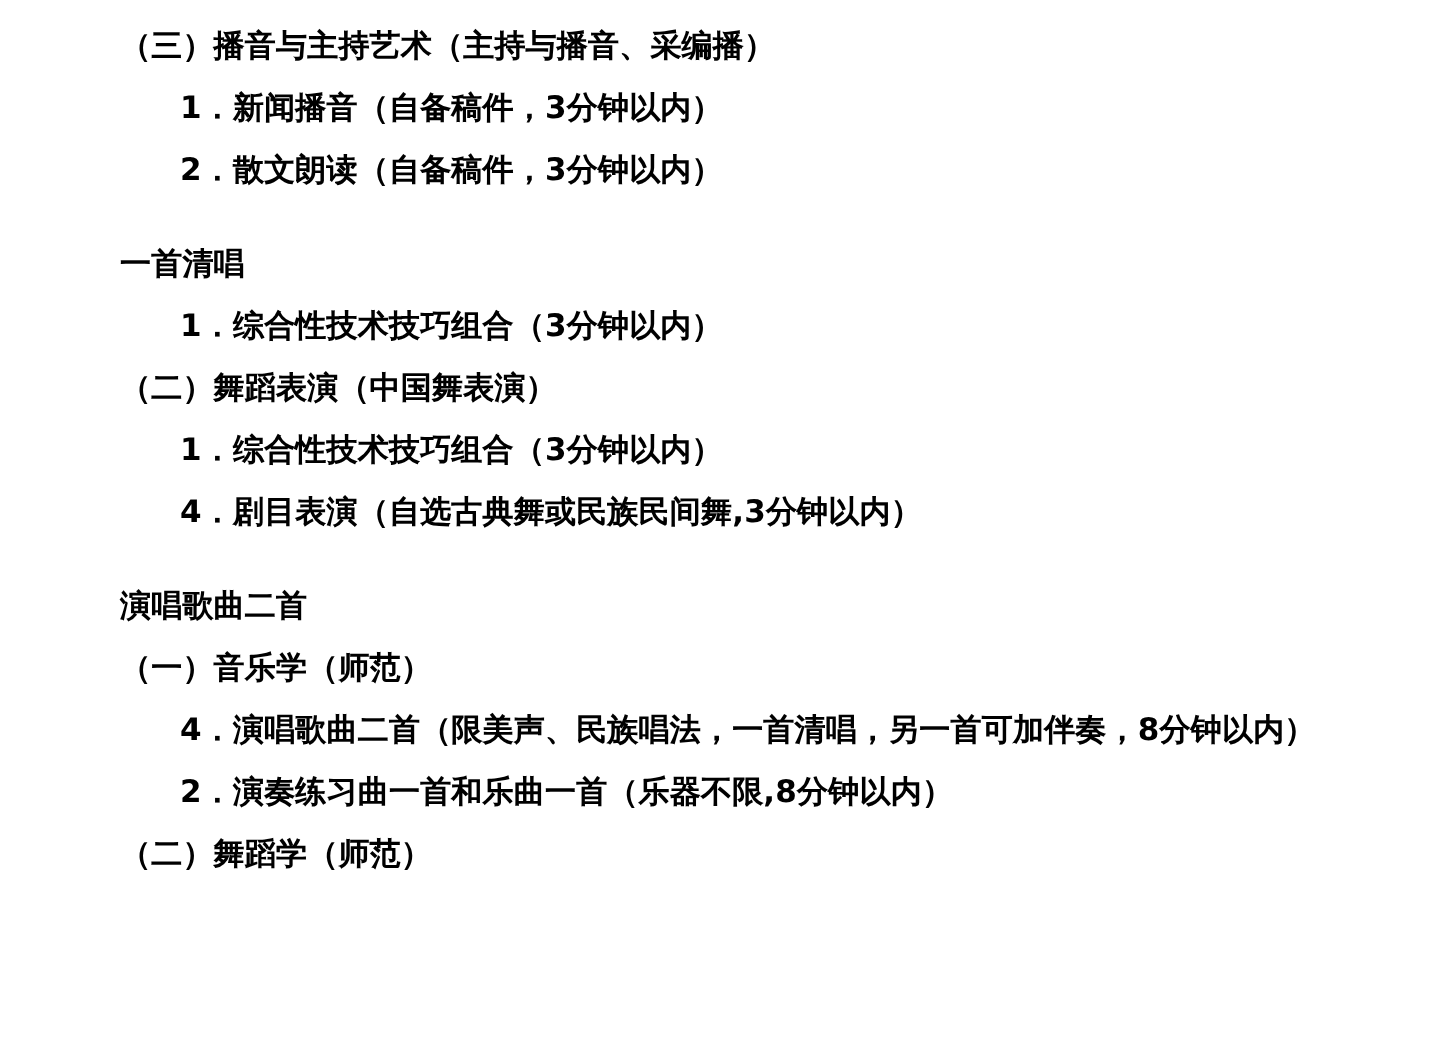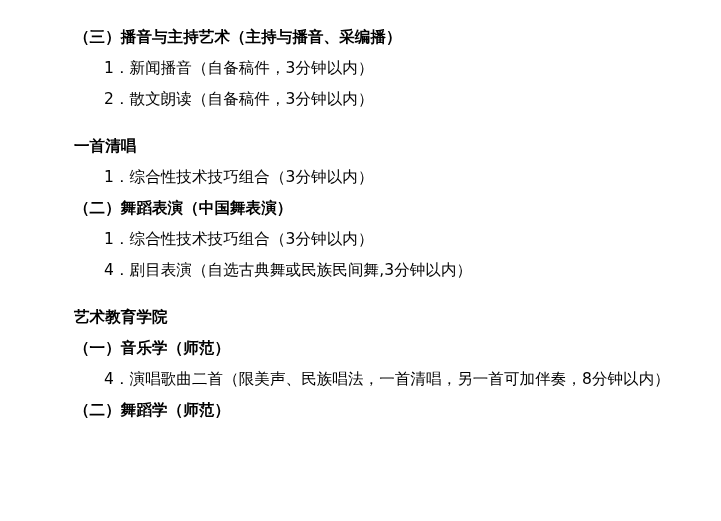--- a/index.html
+++ b/index.html
@@ -11,21 +11,21 @@
     width: 721px;
     height: 521px;
     font-family: "DejaVu Sans", "Liberation Sans", sans-serif;
     color: #000000;
     overflow: hidden;
   }
   .page {
     position: relative;
     width: 667px;
     height: 521px;
-    padding: 18px;
+    padding: 4px;
     box-sizing: border-box;
   }
   .content {
     padding-top: 4px;
   }
   .line {
     font-size: 15.5px;
     line-height: 31px;
     white-space: pre;
     letter-spacing: 0.1px;
@@ -33,21 +33,21 @@
   .lvl-head {
     padding-left: 56px;
     font-weight: bold;
   }
   .lvl-sub {
     padding-left: 56px;
     font-weight: bold;
   }
   .lvl-item {
     padding-left: 86px;
-    font-weight: normal;
+    font-weight: bold;
   }
   .spacer {
     height: 16px;
   }
 </style>
 </head>
 <body>
 
 <div class="page">
   <div class="content">
@@ -64,21 +64,22 @@
       <div class="line lvl-head">一首清唱</div>
       <div class="line lvl-item">1．综合性技术技巧组合（3分钟以内）</div>
       <div class="line lvl-sub">（二）舞蹈表演（中国舞表演）</div>
       <div class="line lvl-item">1．综合性技术技巧组合（3分钟以内）</div>
       <div class="line lvl-item">4．剧目表演（自选古典舞或民族民间舞,3分钟以内）</div>
     </div>
 
     <div class="spacer"></div>
 
     <div>
-      <div class="line lvl-head">艺术教育学院</div>
+      <div class="line lvl-head">演唱歌曲二首</div>
       <div class="line lvl-sub">（一）音乐学（师范）</div>
       <div class="line lvl-item">4．演唱歌曲二首（限美声、民族唱法，一首清唱，另一首可加伴奏，8分钟以内）</div>
+      <div class="line lvl-item">2．演奏练习曲一首和乐曲一首（乐器不限,8分钟以内）</div>
       <div class="line lvl-sub">（二）舞蹈学（师范）</div>
 
     </div>
 
   </div>
 </div>
 
 </body></html>

